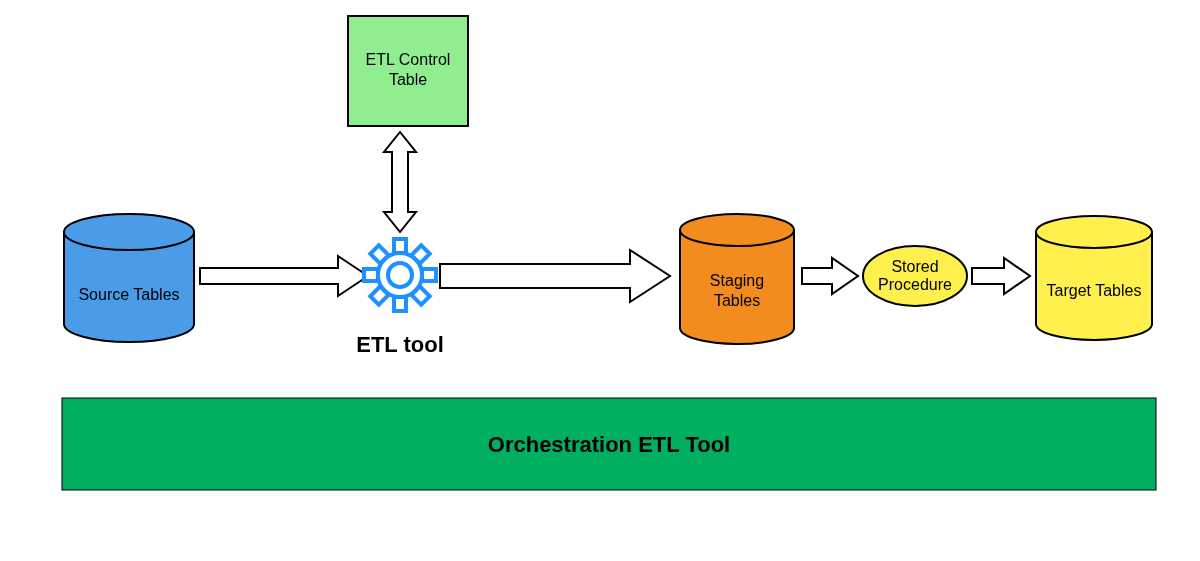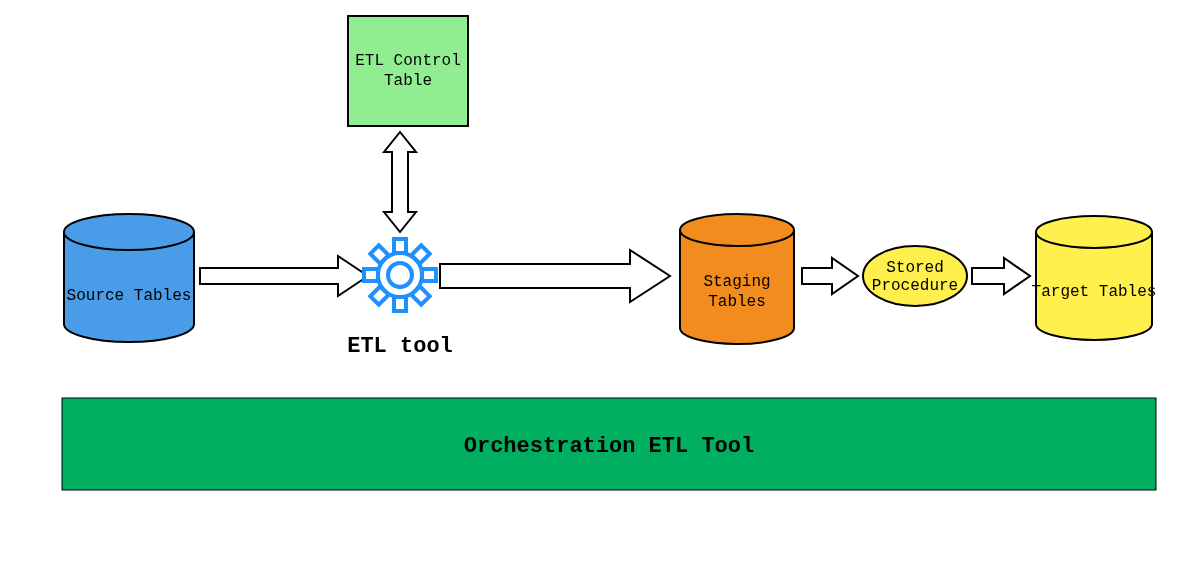--- a/index.html
+++ b/index.html
@@ -8,21 +8,20 @@
     width: 1200px;
     height: 561px;
     background: #ffffff;
     font-family: Arial, Helvetica, sans-serif;
     overflow: hidden;
   }
   .stage {
     position: relative;
     width: 1200px;
     height: 561px;
-    font-family: Liberation Mono, monospace;
   }
   svg { display: block; }
   .label {
     font-size: 16px;
     fill: #000;
   }
   .bold-label {
     font-weight: 700;
     font-size: 22px;
     fill: #000;

